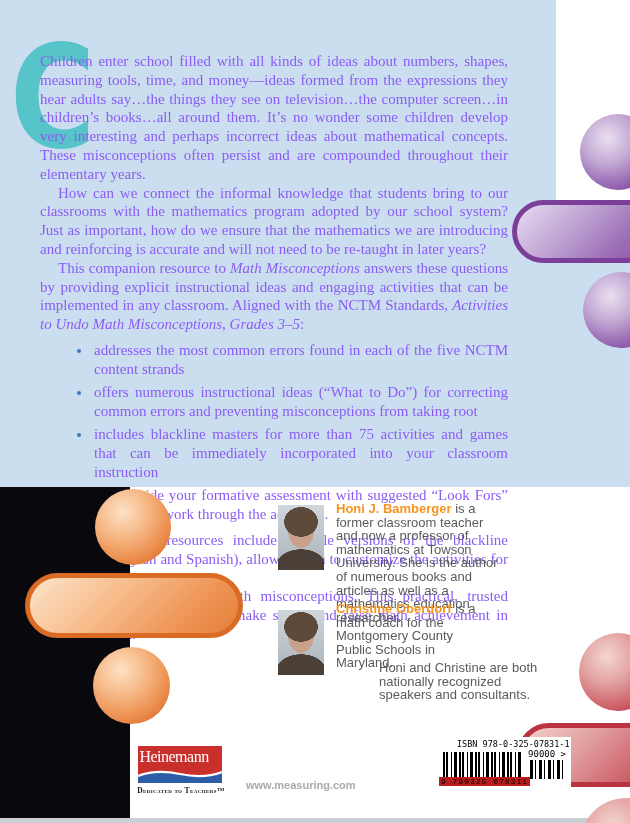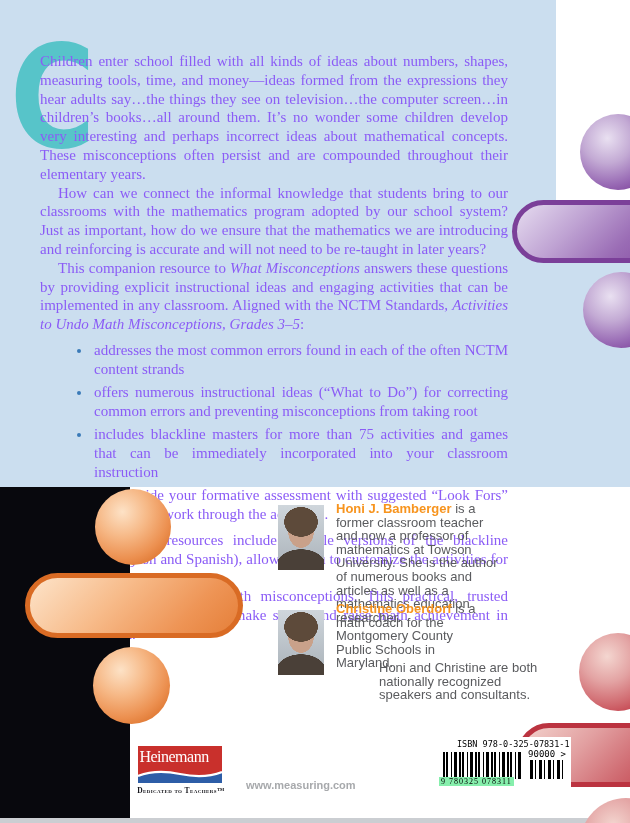--- a/index.html
+++ b/index.html
@@ -67,45 +67,45 @@
   .barcode-box{position:absolute;left:435px;top:737px;width:136px;height:52px;background:#ffffff;}
   .isbn{position:absolute;left:22px;top:2px;font-family:"DejaVu Sans Mono",monospace;
         font-size:8.5px;color:#000;white-space:nowrap;}
   .price{position:absolute;right:5px;top:12px;font-family:"DejaVu Sans Mono",monospace;
          font-size:9px;color:#000;}
   .bars-main{position:absolute;left:8px;top:15px;width:80px;height:27px;
     background:repeating-linear-gradient(90deg,#000 0 2px,#fff 2px 3px,#000 3px 5px,#fff 5px 8px,
                #000 8px 9px,#fff 9px 11px,#000 11px 14px,#fff 14px 16px);}
   .bars-supp{position:absolute;left:95px;top:23px;width:34px;height:19px;
     background:repeating-linear-gradient(90deg,#000 0 3px,#fff 3px 5px,#000 5px 6px,#fff 6px 9px);}
-  .digits{position:absolute;left:4px;top:40px;font-family:Liberation Serif, serif;
-          font-size:8px;color:#000;background:#86efac;padding:0 2px;letter-spacing:1px;white-space:nowrap;}
+  .digits{position:absolute;left:4px;top:40px;font-family:Liberation Mono, monospace;
+          font-size:8px;color:#000;background:#b91c1c;padding:0 2px;letter-spacing:1px;white-space:nowrap;}
 </style>
 </head>
 <body>
 
 <div class="page">
 
   <div class="blue-panel"></div>
   <div class="white-strip"></div>
 
   <div class="teal-c">C</div>
 
   <div>
     <div class="circle p-circle" style="left:580px;top:114px;width:76px;height:76px;"></div>
     <div class="pill p-pill" style="left:512px;top:200px;width:140px;height:53px;"></div>
     <div class="circle p-circle" style="left:583px;top:272px;width:76px;height:76px;"></div>
   </div>
 
   <div class="copy">
     <p>Children enter school filled with all kinds of ideas about numbers, shapes, measuring tools, time, and money—ideas formed from the expressions they hear adults say…the things they see on television…the computer screen…in children’s books…all around them. It’s no wonder some children develop very interesting and perhaps incorrect ideas about mathematical concepts. These misconceptions often persist and are compounded throughout their elementary years.</p>
     <p class="ind">How can we connect the informal knowledge that students bring to our classrooms with the mathematics program adopted by our school system? Just as important, how do we ensure that the mathematics we are introducing and reinforcing is accurate and will not need to be re-taught in later years?</p>
-    <p class="ind"><span>This companion resource to </span><em>What Misconceptions</em><span> answers these questions by providing explicit instructional ideas and engaging activities that can be implemented in any classroom. Aligned with the NCTM Standards, </span><em>Activities to Undo Math Misconceptions, Grades 3–5</em><span>:</span></p>
+    <p class="ind"><span>This companion resource to </span><em>Math Misconceptions</em><span> answers these questions by providing explicit instructional ideas and engaging activities that can be implemented in any classroom. Aligned with the NCTM Standards, </span><em>Activities to Undo Math Misconceptions, Grades 3–5</em><span>:</span></p>
     <ul>
-      <li>addresses the most common errors found in each of the often NCTM content strands</li>
+      <li>addresses the most common errors found in each of the five NCTM content strands</li>
       <li>offers numerous instructional ideas (“What to Do”) for correcting common errors and preventing misconceptions from taking root</li>
       <li>includes blackline masters for more than 75 activities and games that can be immediately incorporated into your classroom instruction</li>
       <li>helps guide your formative assessment with suggested “Look Fors” as students work through the activities.</li>
     </ul>
     <p>The downloadable resources include editable versions of the blackline masters (in English and Spanish), allowing you to customize the activities for your particular classroom.</p>
     <p class="ind">Untangle your students’ math misconceptions. This practical, trusted resource will help make it all make sense, and raise math achievement in your classroom.</p>
   </div>
 
   <div class="black-panel"></div>
   <div class="gray-strip"></div>

